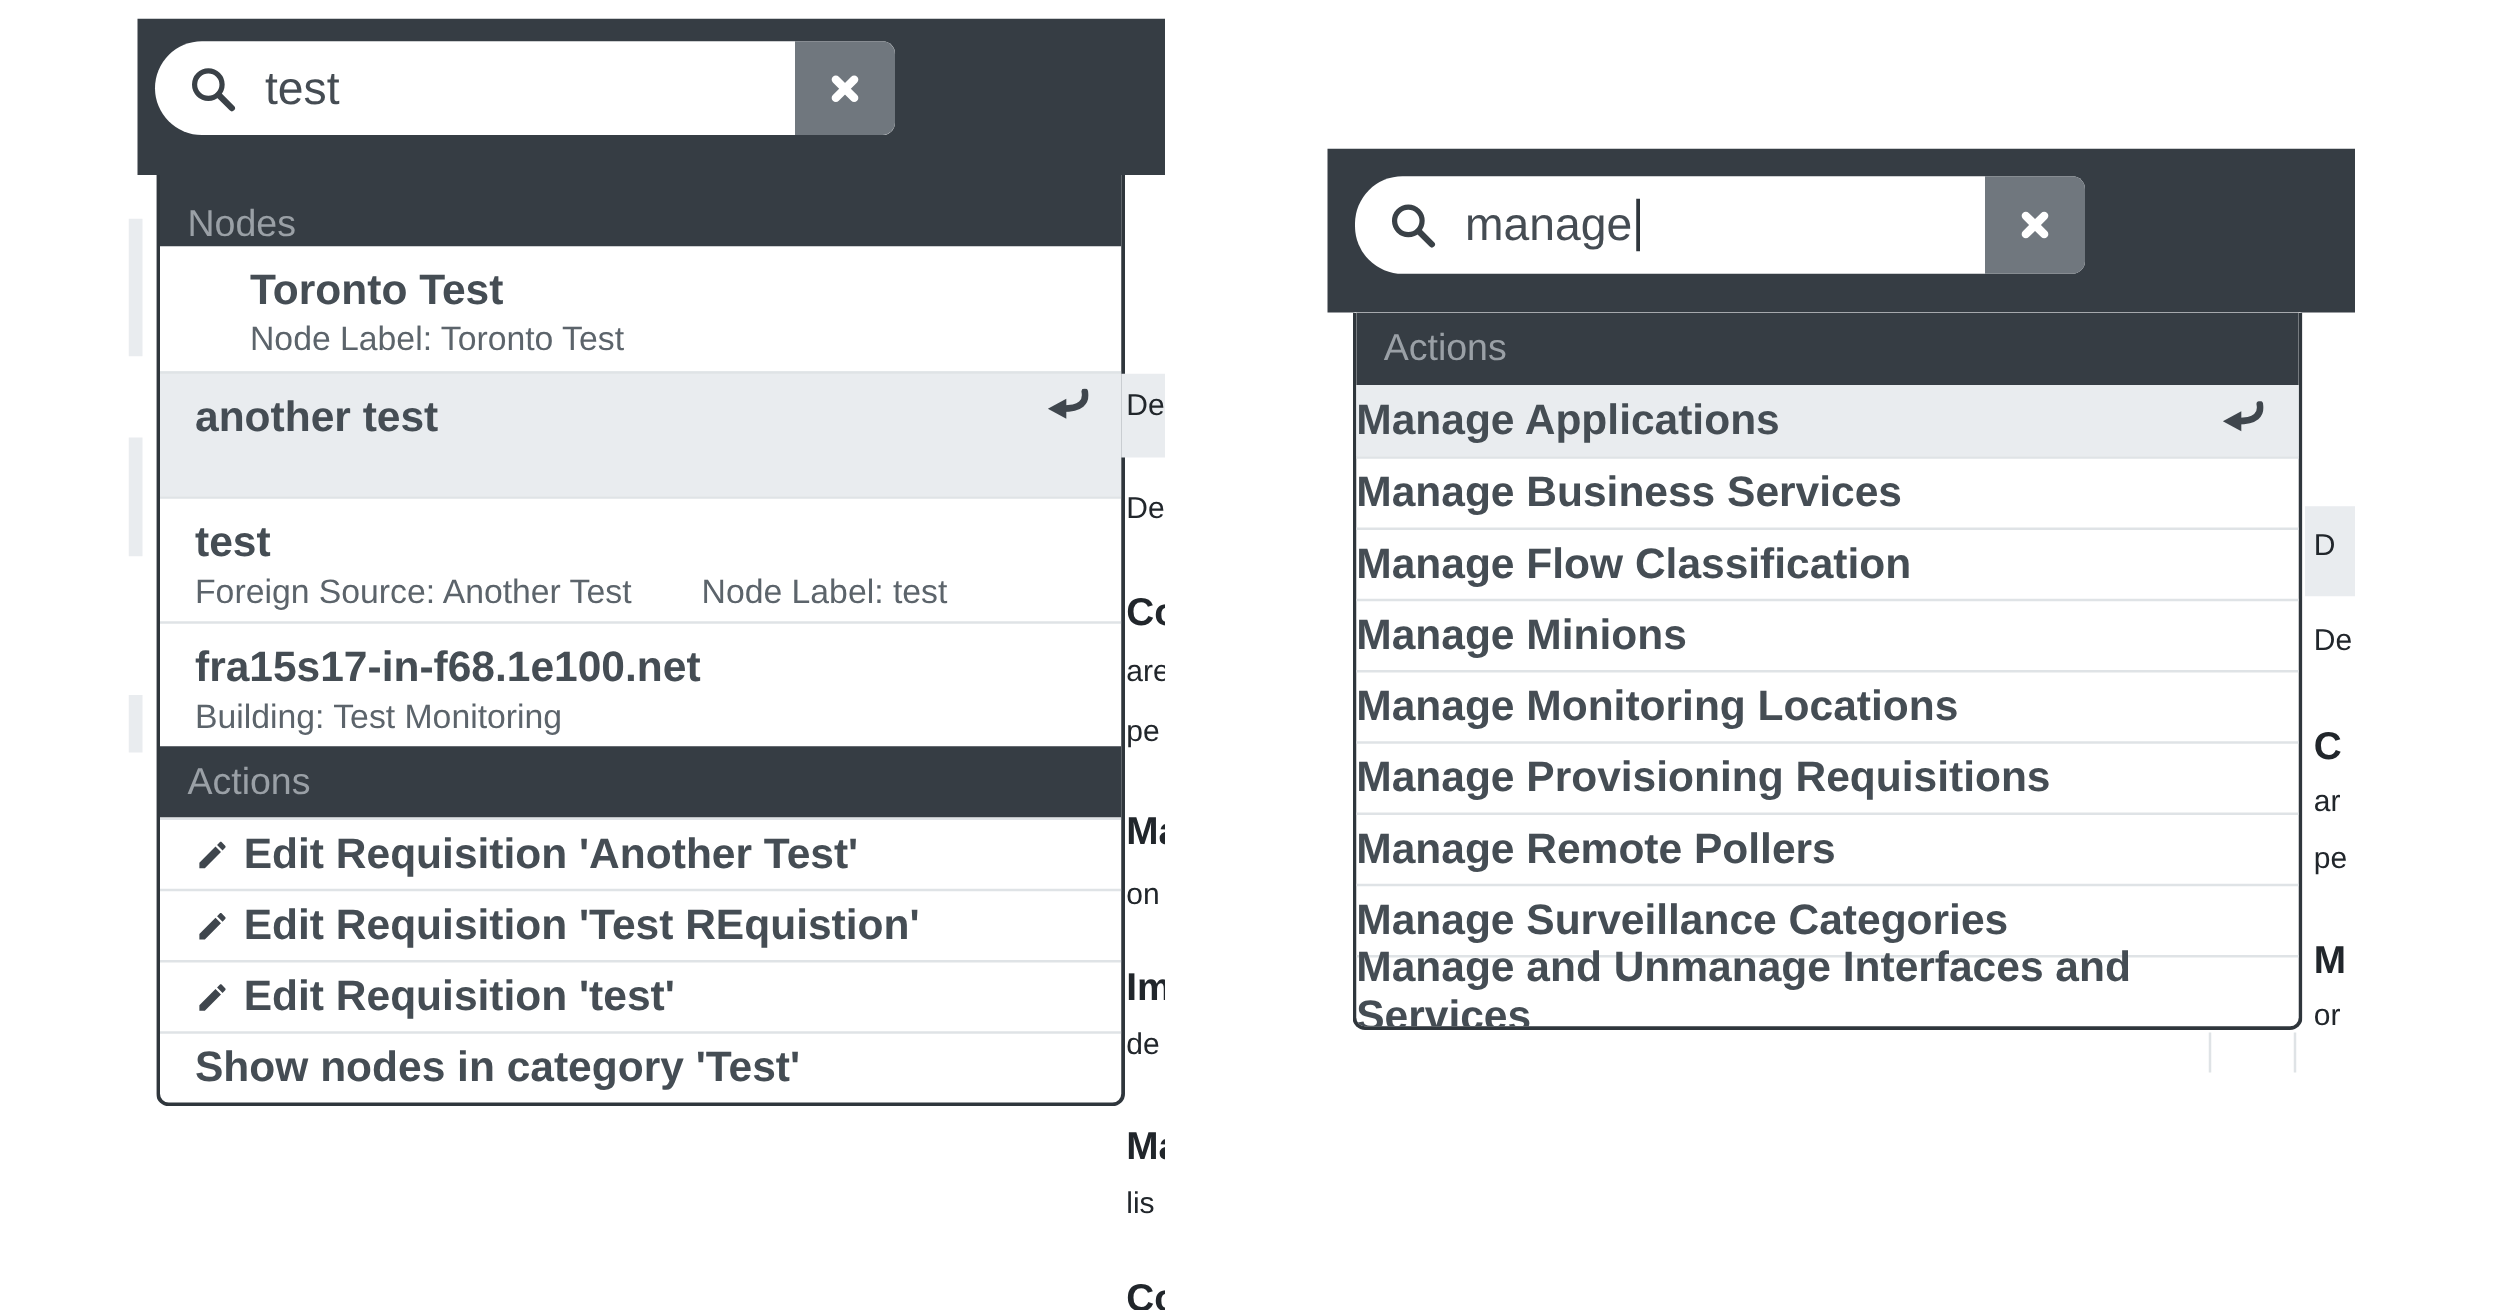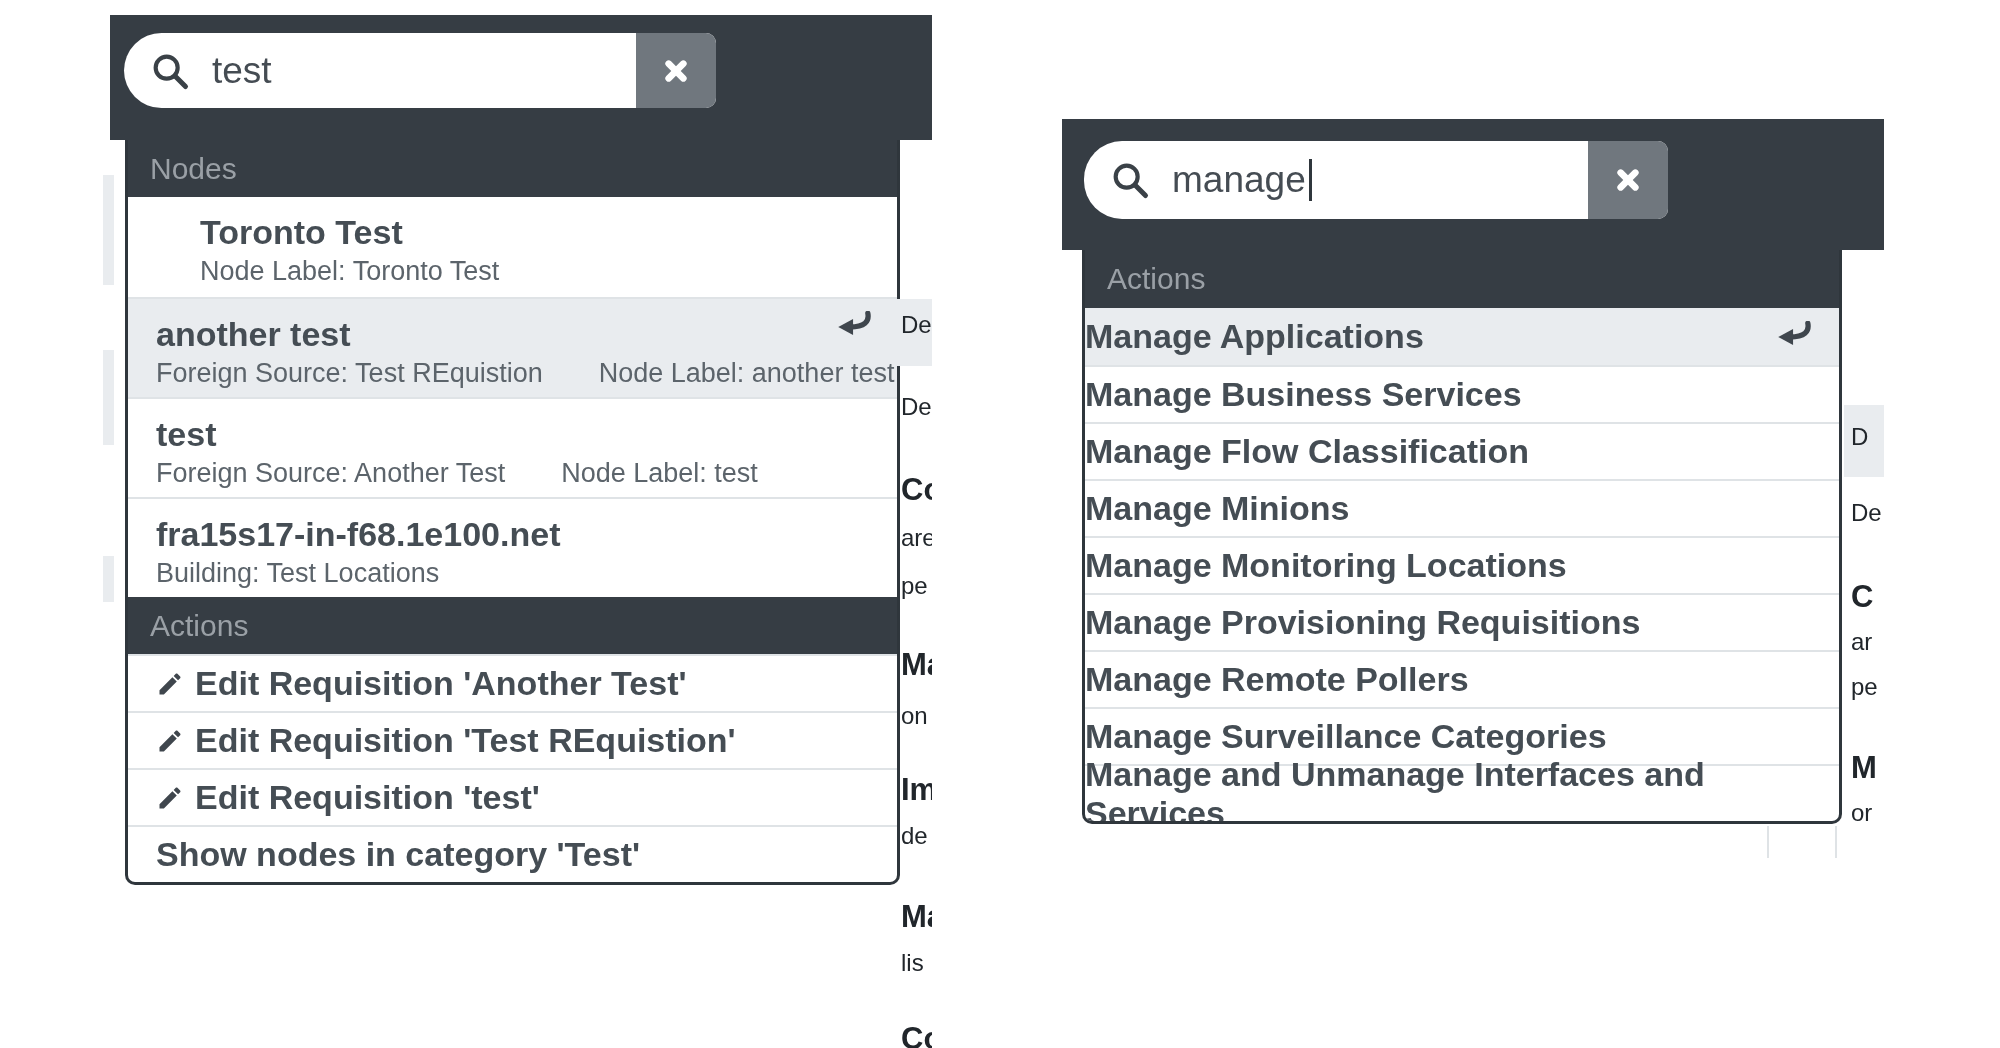--- a/index.html
+++ b/index.html
@@ -76,56 +76,52 @@
       <button class="clear-btn">
         <svg width="32" height="32" viewBox="0 0 24 24">
           <line x1="6.5" y1="6.5" x2="17.5" y2="17.5" stroke="#ffffff" stroke-width="5" stroke-linecap="round"></line>
           <line x1="17.5" y1="6.5" x2="6.5" y2="17.5" stroke="#ffffff" stroke-width="5" stroke-linecap="round"></line>
         </svg>
       </button>
     </div>
   </div>
 
   <div class="dropdown" style="left:125px;top:140px;width:775px;">
-    <div class="sec-header" style="height:57px;">
+    <div class="sec-header" style="height:57px;align-items:flex-end;">
       <span>Nodes</span>
     </div>
 
     <div class="node-item first">
       <div class="node-title">Toronto Test</div>
       <div class="node-fields">
         <span>Node Label: Toronto Test</span>
       </div>
     </div>
 
     <div class="node-item hl">
       <div class="node-title">another test</div>
-      <div class="node-fields">
-        <span>Foreign Source: Test REquistion</span>
-        <span>Node Label: another test</span>
-      </div>
       <svg class="row-arrow" style="right:26px;top:12px;" width="38" height="32" viewBox="0 0 36 30">
         <path d="M33 2 C34.5 10 30 15 16 15" stroke="#3f464d" stroke-width="5" fill="none" stroke-linecap="round"></path>
         <polygon points="19,7.5 19,22.5 5,15" fill="#3f464d"></polygon>
       </svg>
     </div>
 
     <div class="node-item">
       <div class="node-title">test</div>
       <div class="node-fields">
         <span>Foreign Source: Another Test</span>
         <span>Node Label: test</span>
       </div>
     </div>
 
 
     <div class="node-item">
       <div class="node-title">fra15s17-in-f68.1e100.net</div>
       <div class="node-fields">
-        <span>Building: Test Locations</span>
+        <span>Building: Test Monitoring</span>
       </div>
     </div>
 
     <div class="sec-header" style="height:57px;">
       <span>Actions</span>
     </div>
 
     <div class="action-item">
       <svg width="28" height="28" viewBox="0 0 24 24">
         <path fill="#3f464d" d="M3 17.25V21h3.75L17.81 9.94l-3.75-3.75L3 17.25zM20.71 7.04c.39-.39.39-1.02 0-1.41l-2.34-2.34c-.39-.39-1.02-.39-1.41 0l-1.83 1.83 3.75 3.75 1.83-1.83z"></path>

